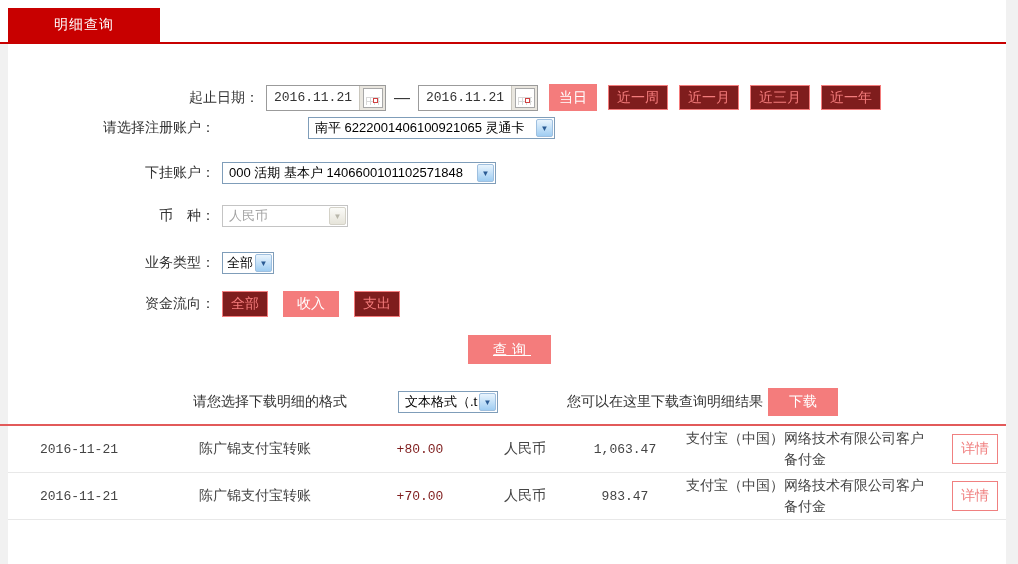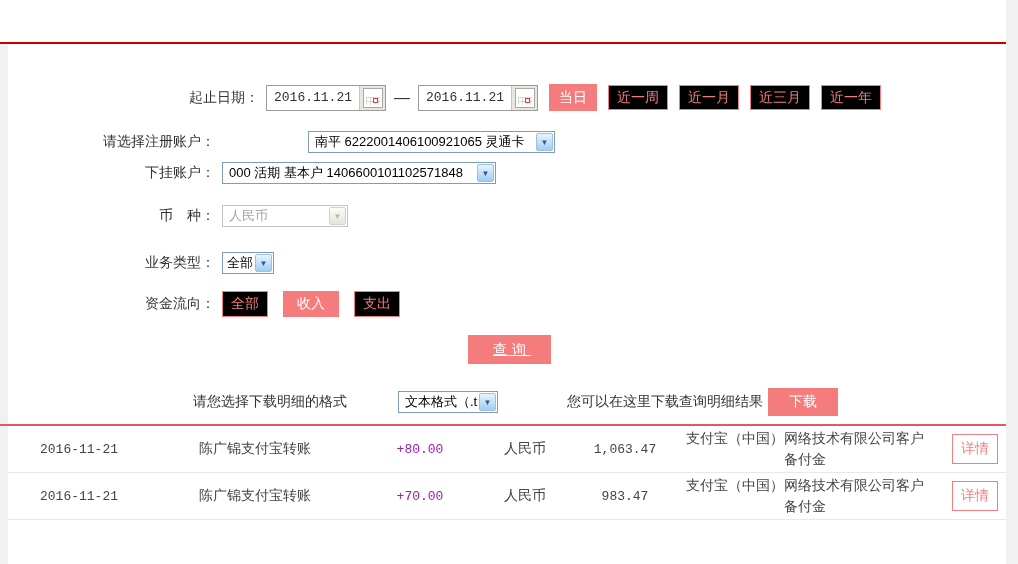--- a/index.html
+++ b/index.html
@@ -33,21 +33,21 @@
   .cal .grid { position:absolute; left:2px; right:2px; top:8px; bottom:2px;
     background:
       repeating-linear-gradient(to right, #d8d8d8 0 1px, transparent 1px 4px),
       repeating-linear-gradient(to bottom, #d8d8d8 0 1px, transparent 1px 4px); }
   .cal .sel { position:absolute; width:5px; height:5px; border:1px solid #d04040; right:4px; top:9px; background:#fff; }
   .dash { font-size:16px; color:#333; margin:0 8px; flex:none; }
 
   
   .btn-fill { background:#f47c7c; color:#fff; border:1px solid #f47c7c; font-size:14px;
               height:27px; padding:0 9px; cursor:pointer; display:inline-flex; align-items:center; justify-content:center; flex:none; }
-  .btn-line { background:#000000; color:#f47c7c; border:1px solid #f47c7c; font-size:14px;
+  .btn-line { background:#7f1d1d; color:#f47c7c; border:1px solid #f47c7c; font-size:14px;
               height:25px; padding:0 8px; cursor:pointer; display:inline-flex; align-items:center; justify-content:center; flex:none; }
   .ml11 { margin-left:11px; } .ml15 { margin-left:15px; }
 
   
   .combo { display:inline-flex; align-items:center; height:22px; border:1px solid #7f9db9;
            background:#fff; font-size:13px; color:#000; cursor:pointer; flex:none; }
   .combo .txt { padding:0 6px; white-space:nowrap; overflow:hidden; flex:1; }
   .combo .arrow { width:17px; height:18px; margin:1px; border:1px solid #9ebfdf; border-radius:2px;
                   background:linear-gradient(#e9f4fd,#9fcdf2); color:#2a5a93; font-size:8px;
                   display:flex; align-items:center; justify-content:center; flex:none; }
@@ -72,31 +72,32 @@
   .tdata { height:47px; background:#fff; border-bottom:1px solid #e8e8e8; font-size:14px; color:#444; }
   .c1 { width:142px; text-align:center; flex:none; }
   .c2 { width:210px; text-align:center; flex:none; }
   .c3 { width:120px; text-align:center; flex:none; }
   .c4 { width:90px;  text-align:center; flex:none; }
   .c5 { width:110px; text-align:center; flex:none; }
   .c6 { flex:1; display:flex; justify-content:center; }
   .c6 span { display:inline-block; width:250px; text-align:center; line-height:21px; }
   .c7 { width:90px; text-align:center; flex:none; }
   .mono { font-family:"Liberation Mono","DejaVu Sans Mono",monospace; font-size:13px; }
-  .amt { color:#a21caf; }
+  .amt { color:#7f1d1d; }
   .detail-btn { display:inline-flex; align-items:center; justify-content:center; width:46px; height:30px;
                 background:#fff; border:1px solid #f08080; color:#f08080; font-size:14px; cursor:pointer; }
 </style>
 </head>
 <body>
 
 <div class="page">
   <div class="strip-right"></div>
   <div class="strip-left"></div>
 
+  <div class="tab">明细查询</div>
   <div class="red-line"></div>
 
   <div class="frow" style="top:84px;padding-left:44px;">
     <div class="flabel">起止日期：</div>
     <div class="gap7"></div>
     <div class="datebox">
       <input type="text" value="2016.11.21" style="">
       <span class="calwrap">
         <span class="cal"><span class="bar-blue"></span><span class="bar-yellow"></span><span class="grid"></span><span class="sel"></span></span>
       </span>
@@ -108,21 +109,21 @@
         <span class="cal"><span class="bar-blue"></span><span class="bar-yellow"></span><span class="grid"></span><span class="sel"></span></span>
       </span>
     </div>
     <button class="btn-fill ml11">当日</button>
     <button class="btn-line ml11">近一周</button>
     <button class="btn-line ml11">近一月</button>
     <button class="btn-line ml11">近三月</button>
     <button class="btn-line ml11">近一年</button>
   </div>
 
-  <div class="frow" style="top:131px;gap:43px;">
+  <div class="frow" style="top:117px;gap:43px;">
     <div class="flabel">请选择注册账户：</div>
     <div class="gap7"></div>
     <div class="combo" style="width:247px;">
       <span class="txt">南平 6222001406100921065 灵通卡</span>
       <span class="arrow">▼</span>
     </div>
   </div>
 
   <div class="frow" style="top:162px;">
     <div class="flabel">下挂账户：</div>

